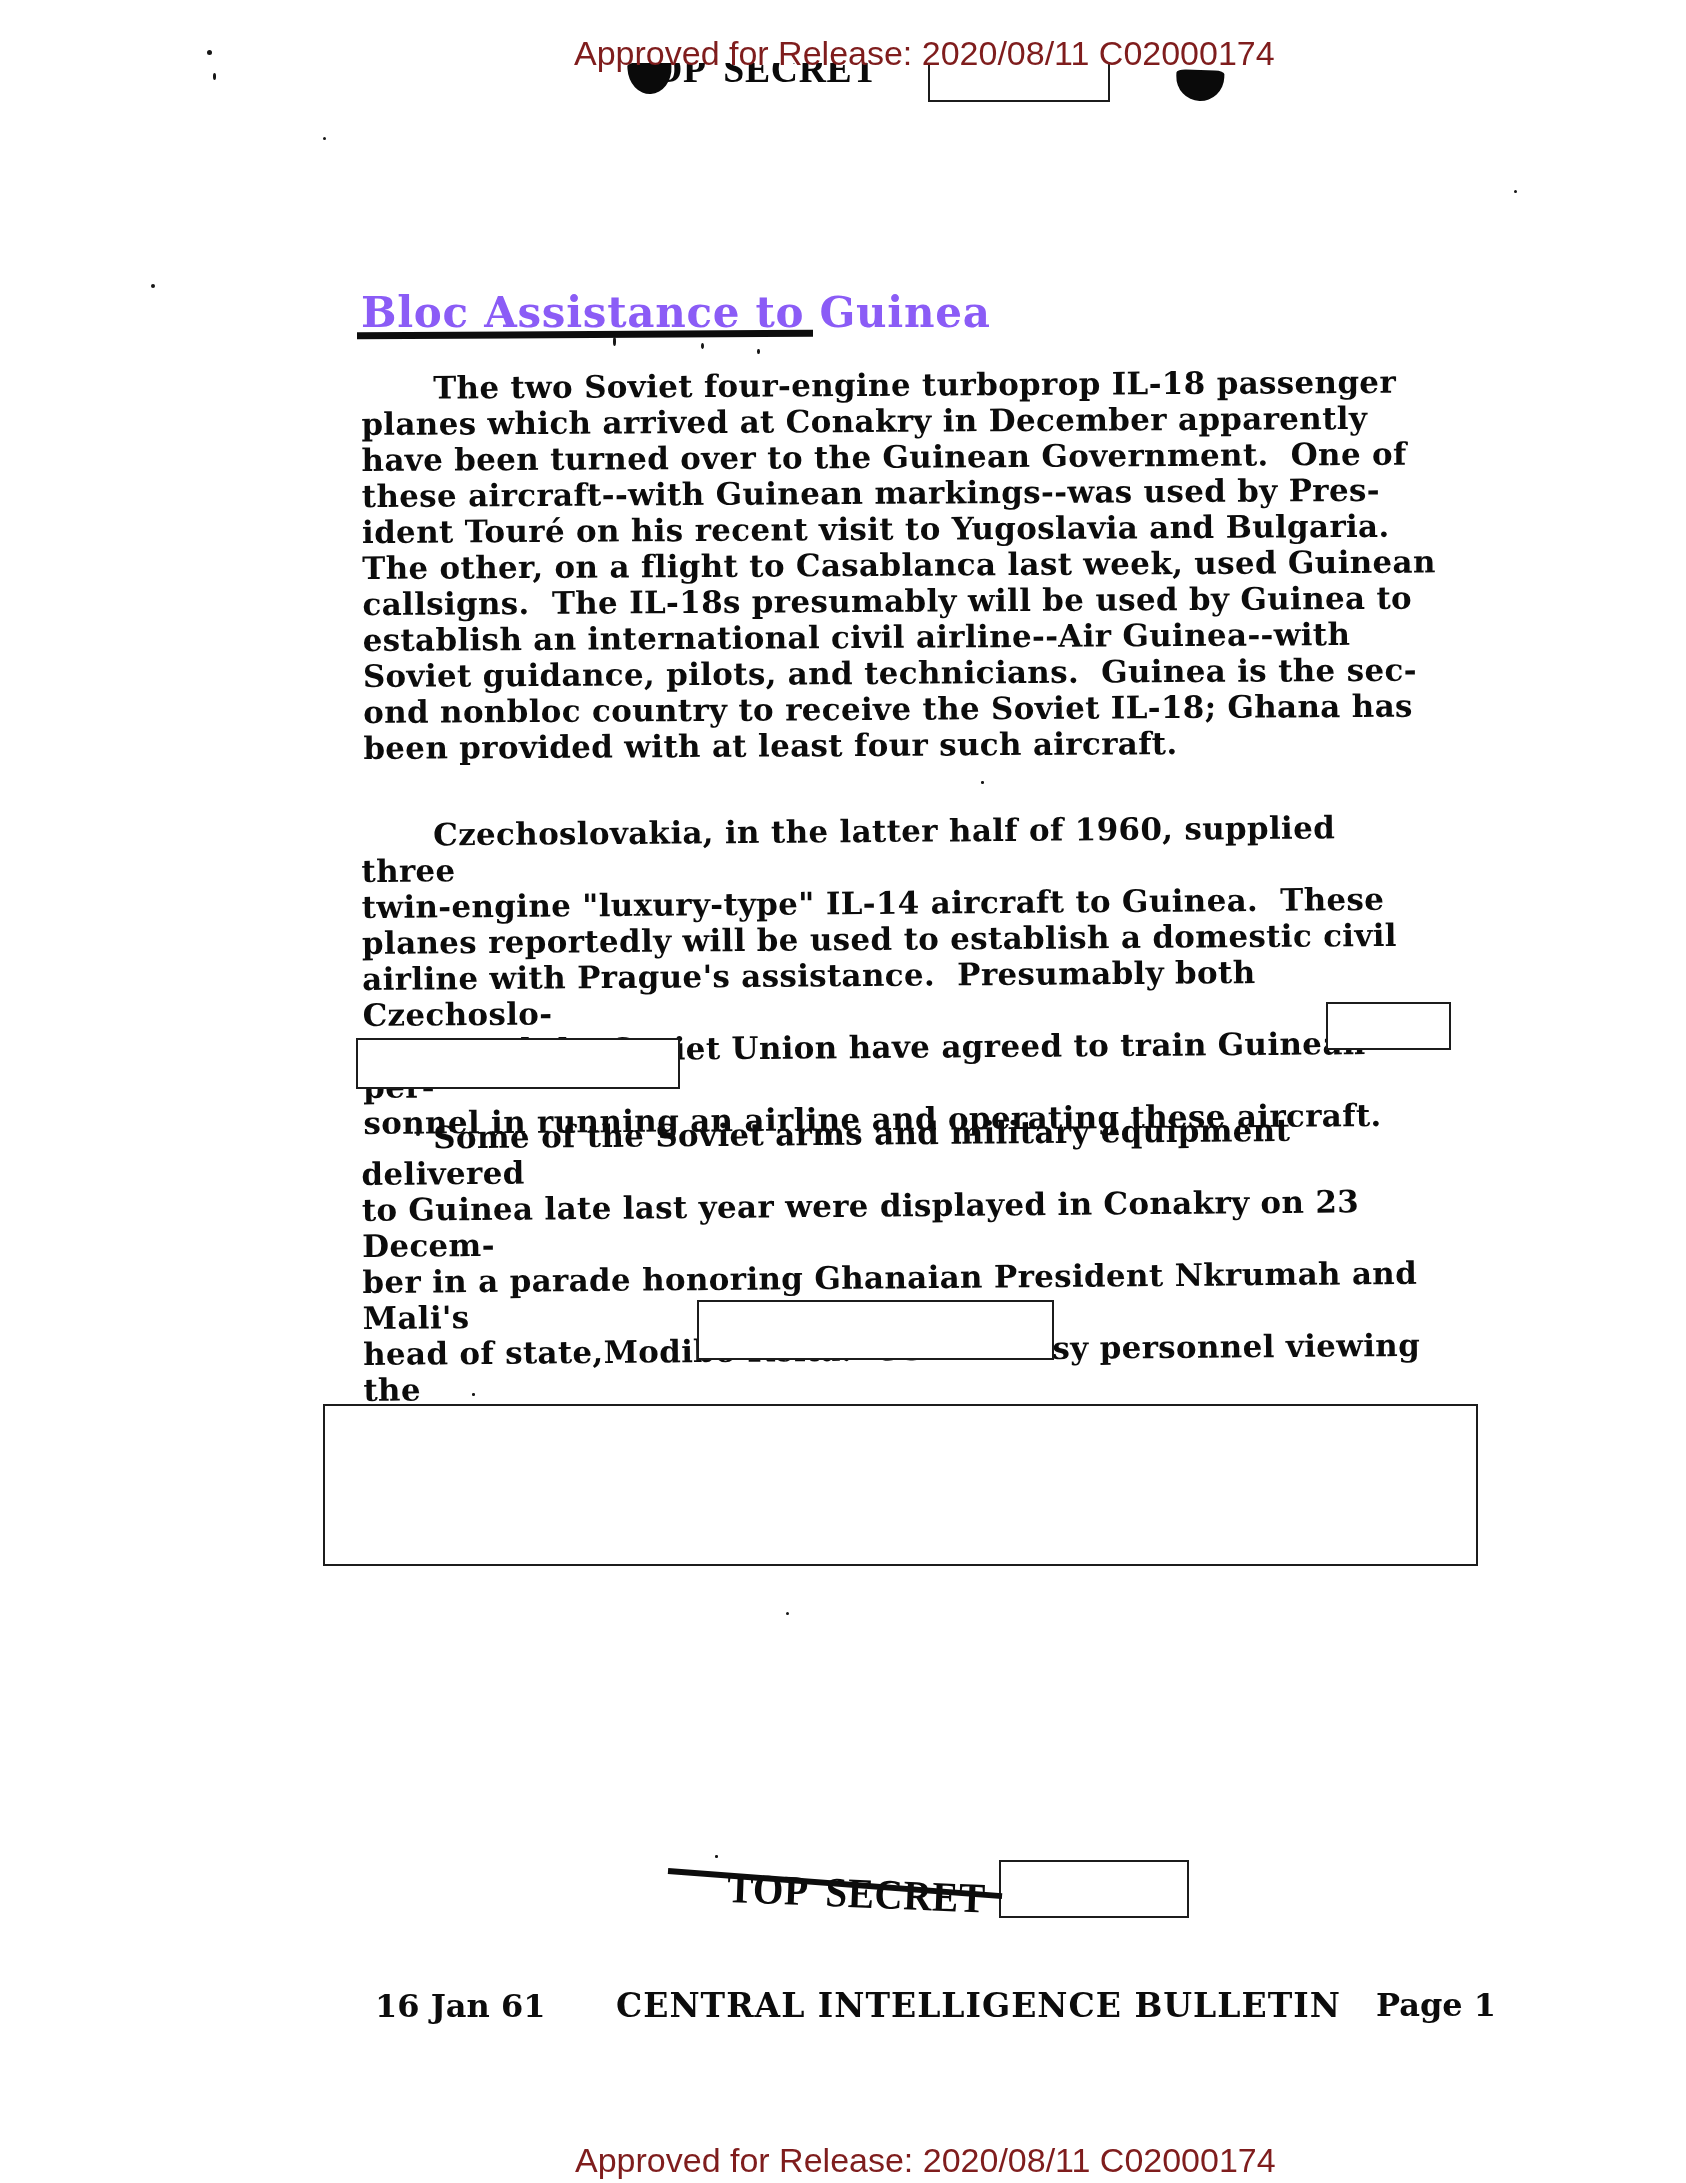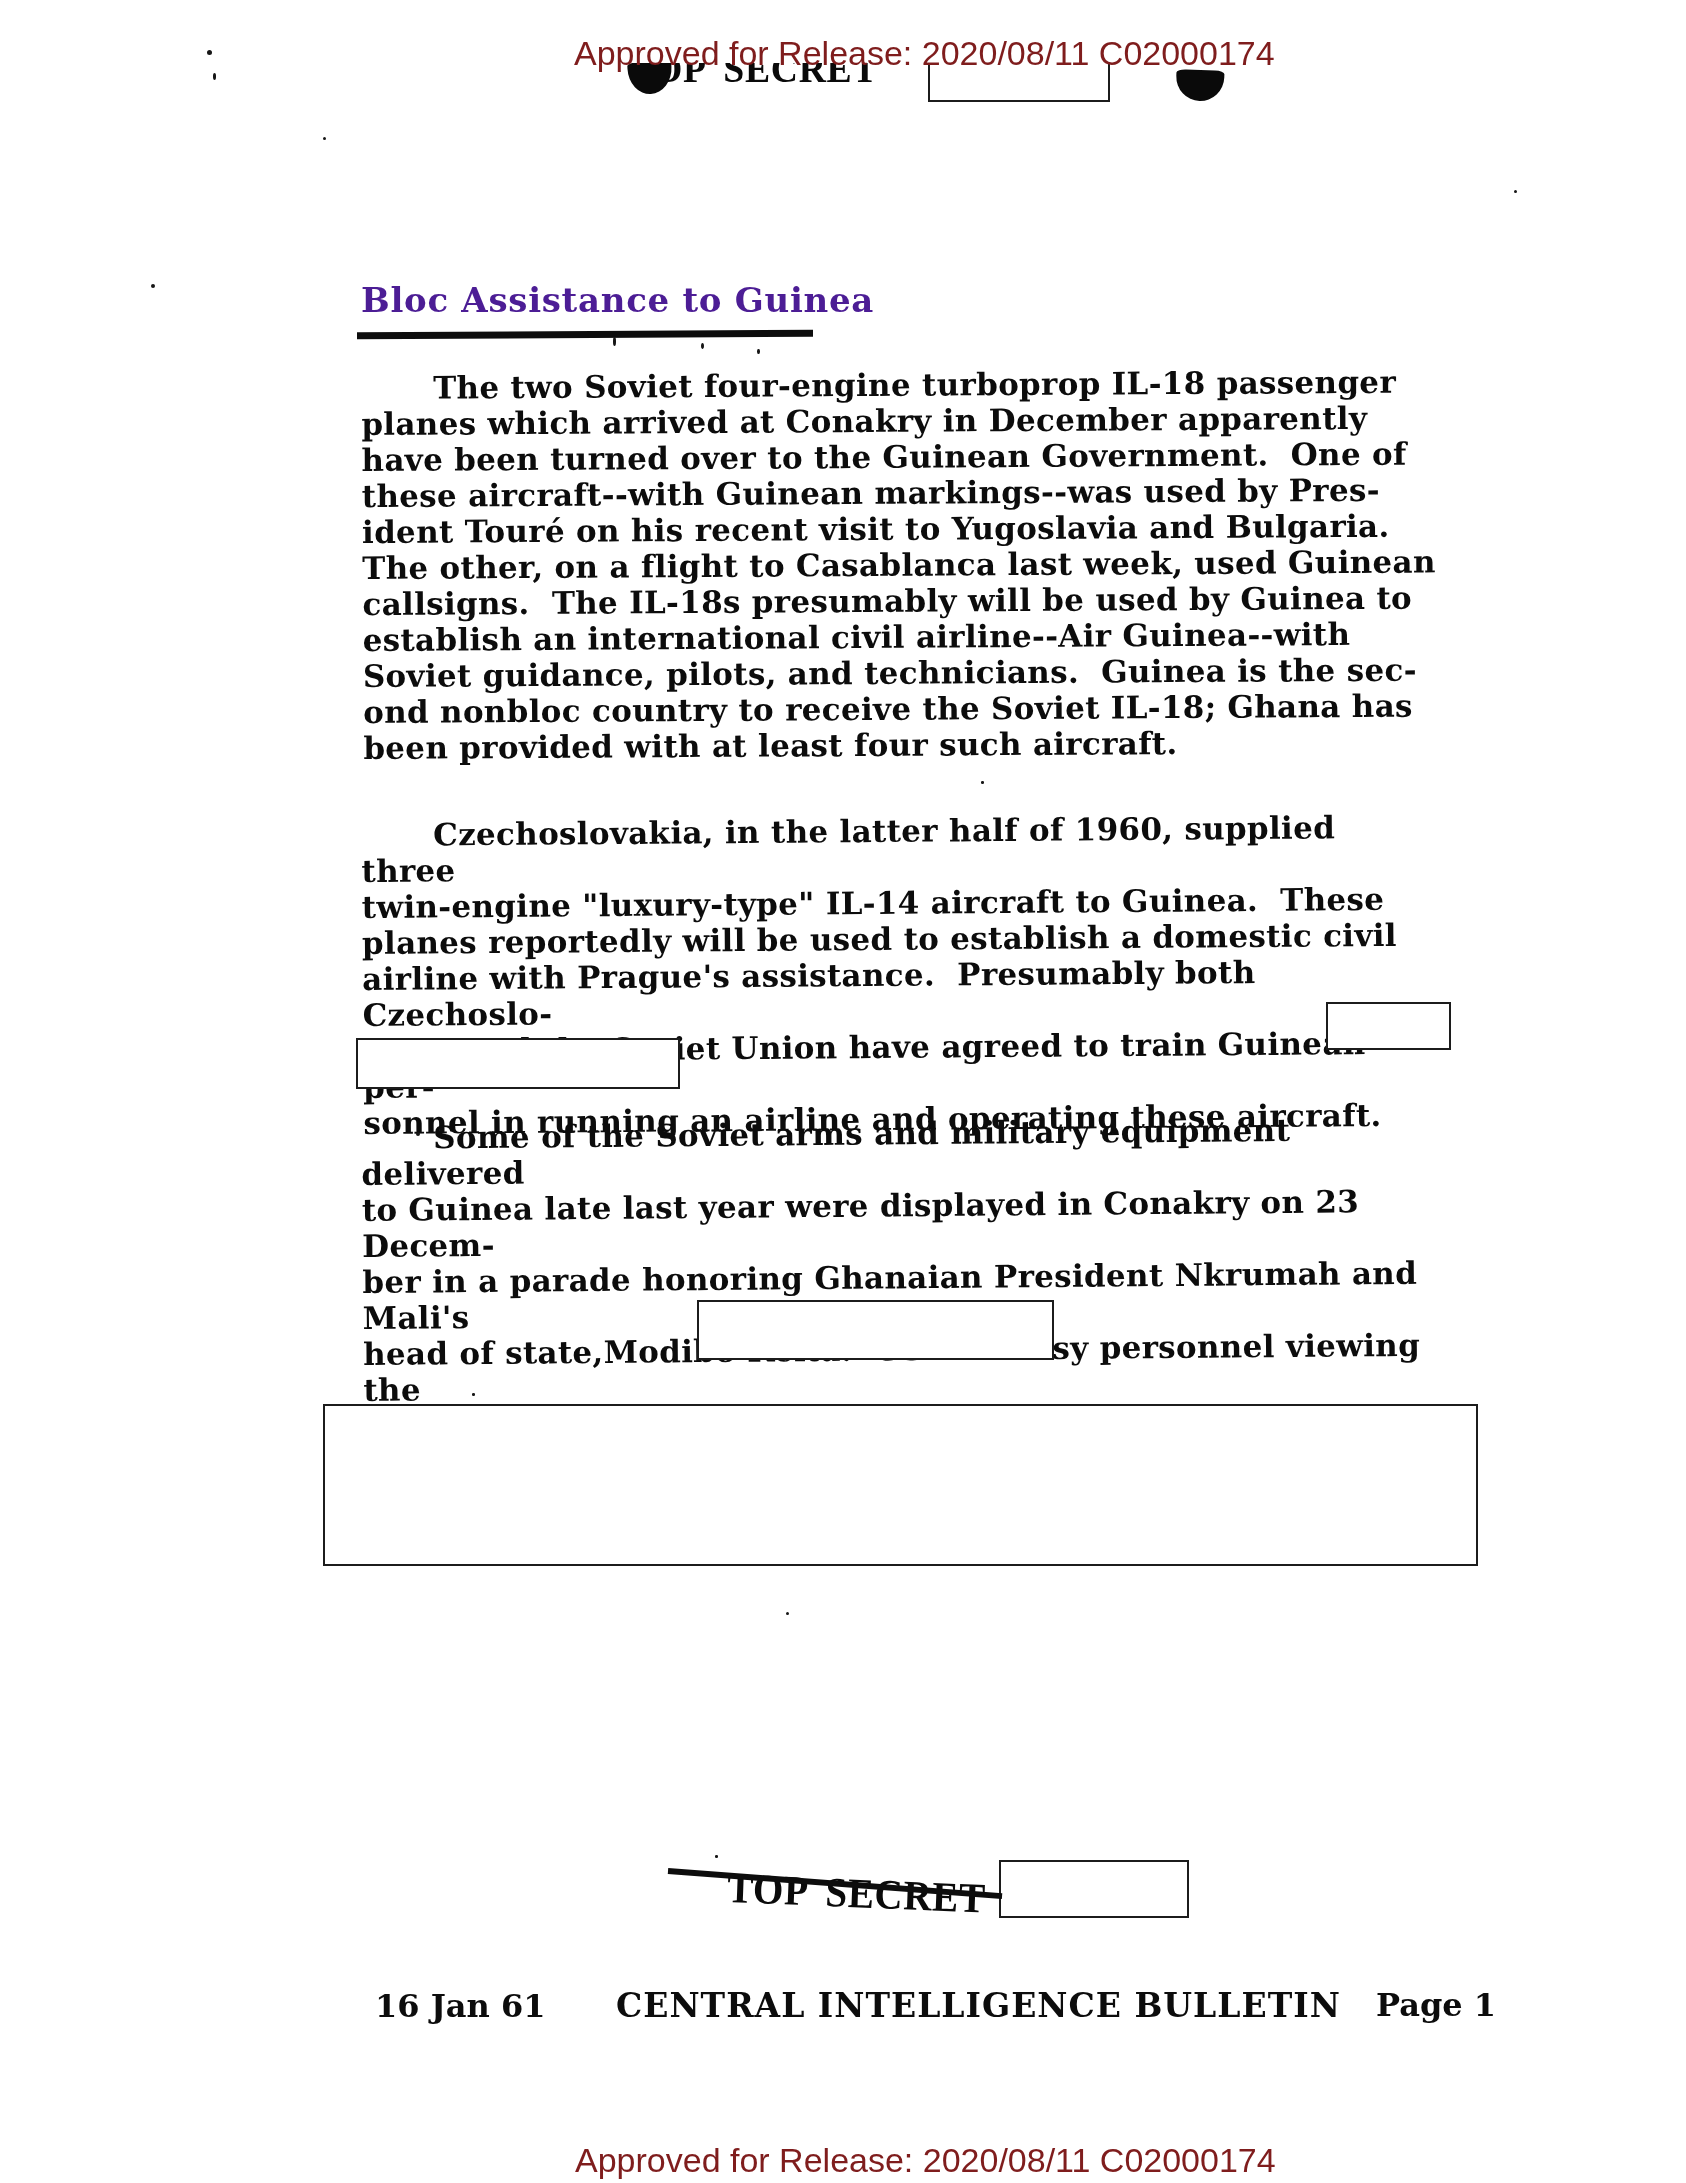--- a/index.html
+++ b/index.html
@@ -20,22 +20,22 @@
     font-weight:700;
     font-size:31px;
     line-height:36px;
     letter-spacing:0.3px;
     white-space:pre-wrap;
     text-indent:72px;
     color:#0c0c0c;
     transform-origin:left top;
   }
   .heading{
-    position:absolute;left:361px;top:280px;
-    font-weight:700;font-size:34px;letter-spacing:0.7px;color:#4c1d95;
+    position:absolute;left:361px;top:288px;
+    font-weight:700;font-size:42px;letter-spacing:0.7px;color:#8b5cf6;
   }
   .heading-underline{
     position:absolute;left:357px;top:331px;width:456px;height:7.3px;
     background:#0d0d0d;transform:rotate(-0.3deg);
   }
   
   .approval{
     position:absolute;
     font-family:Liberation Sans, sans-serif;
     font-weight:400;font-size:34px;color:#7f1d1d;letter-spacing:0px;

